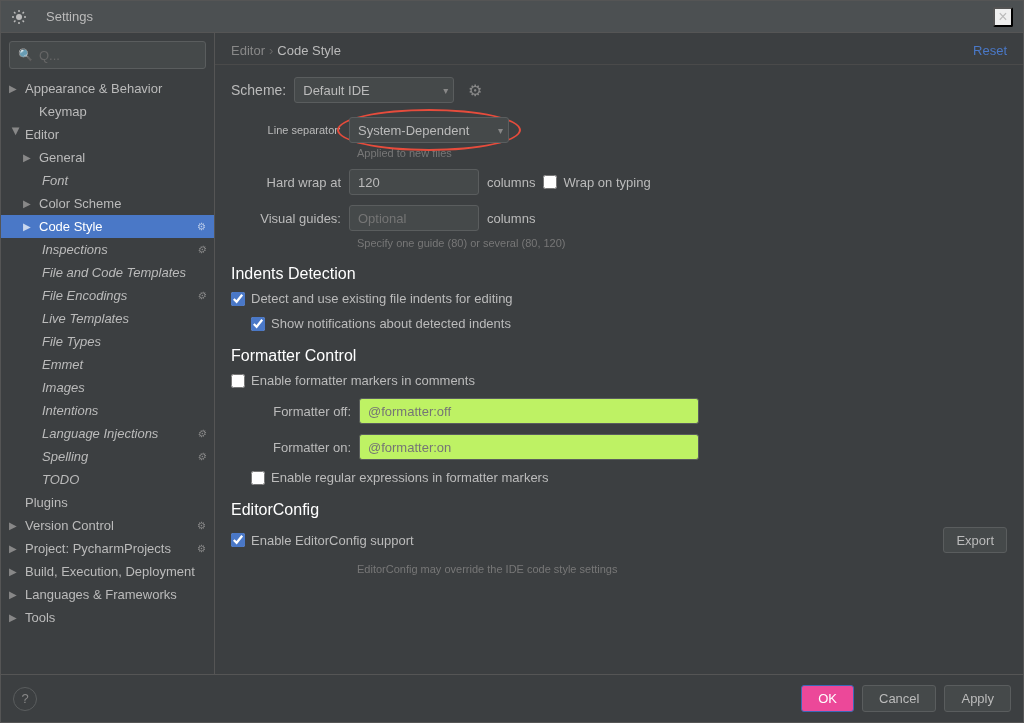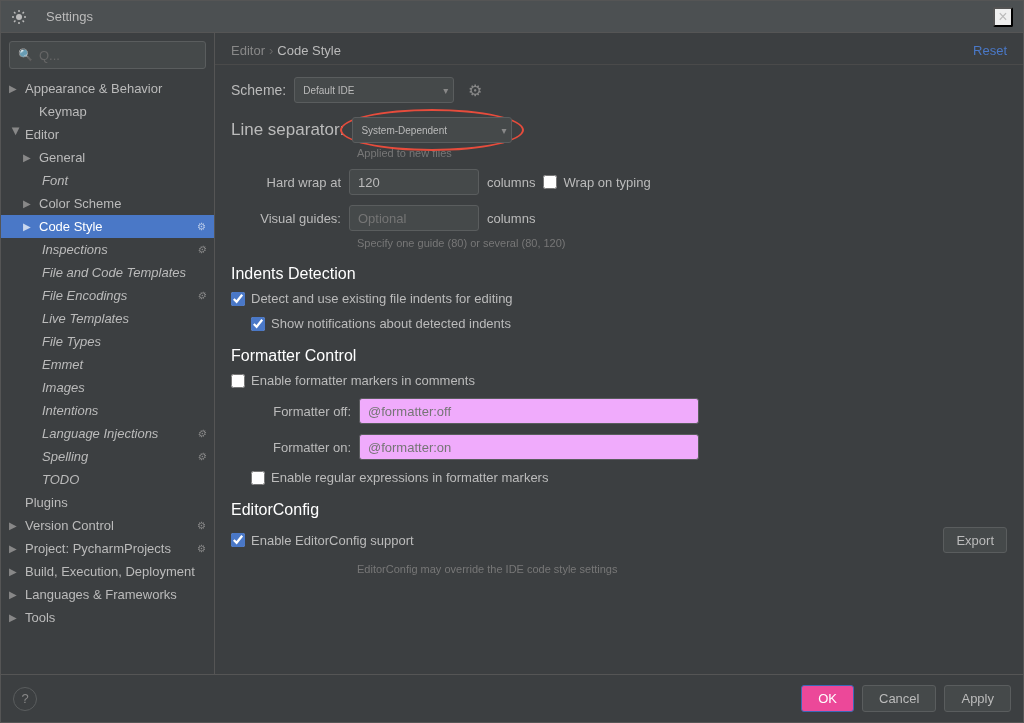--- a/index.html
+++ b/index.html
@@ -159,21 +159,21 @@
       display: inline-flex;
       align-items: center;
     }
     .dropdown-wrapper select {
       background: #45494a;
       border: 1px solid #5a5d5e;
       border-radius: 3px;
       height: 26px;
       padding: 0 24px 0 8px;
       color: #bbbbbb;
-      font-size: 10px;
+      font-size: 13px;
       appearance: none;
       cursor: pointer;
       min-width: 160px;
     }
     .dropdown-arrow {
       position: absolute;
       right: 6px;
       pointer-events: none;
       color: #888;
       font-size: 10px;
@@ -193,21 +193,21 @@
     }
     
     .line-sep-row {
       display: flex;
       align-items: center;
       margin-bottom: 4px;
       gap: 8px;
     }
     .line-sep-label {
       color: #bbbbbb;
-      font-size: 17px;
+      font-size: 11px;
       min-width: 110px;
       text-align: right;
     }
     .red-oval-wrapper {
       position: relative;
       display: inline-flex;
       align-items: center;
     }
     .red-oval {
       position: absolute;
@@ -256,21 +256,21 @@
     }
     .section-title {
       font-size: 16px;
       color: #ffffff;
       margin-bottom: 8px;
       font-weight: 500;
     }
     .section-content { padding-left: 0; }
     .indent-row { padding-left: 20px; }
     .long-input {
-      background: #f0abfc;
+      background: #bef264;
       border: 1px solid #5a5d5e;
       border-radius: 3px;
       height: 26px;
       padding: 0 8px;
       color: #666;
       font-size: 13px;
       width: 340px;
     }
     .hint-text {
       font-size: 11px;

